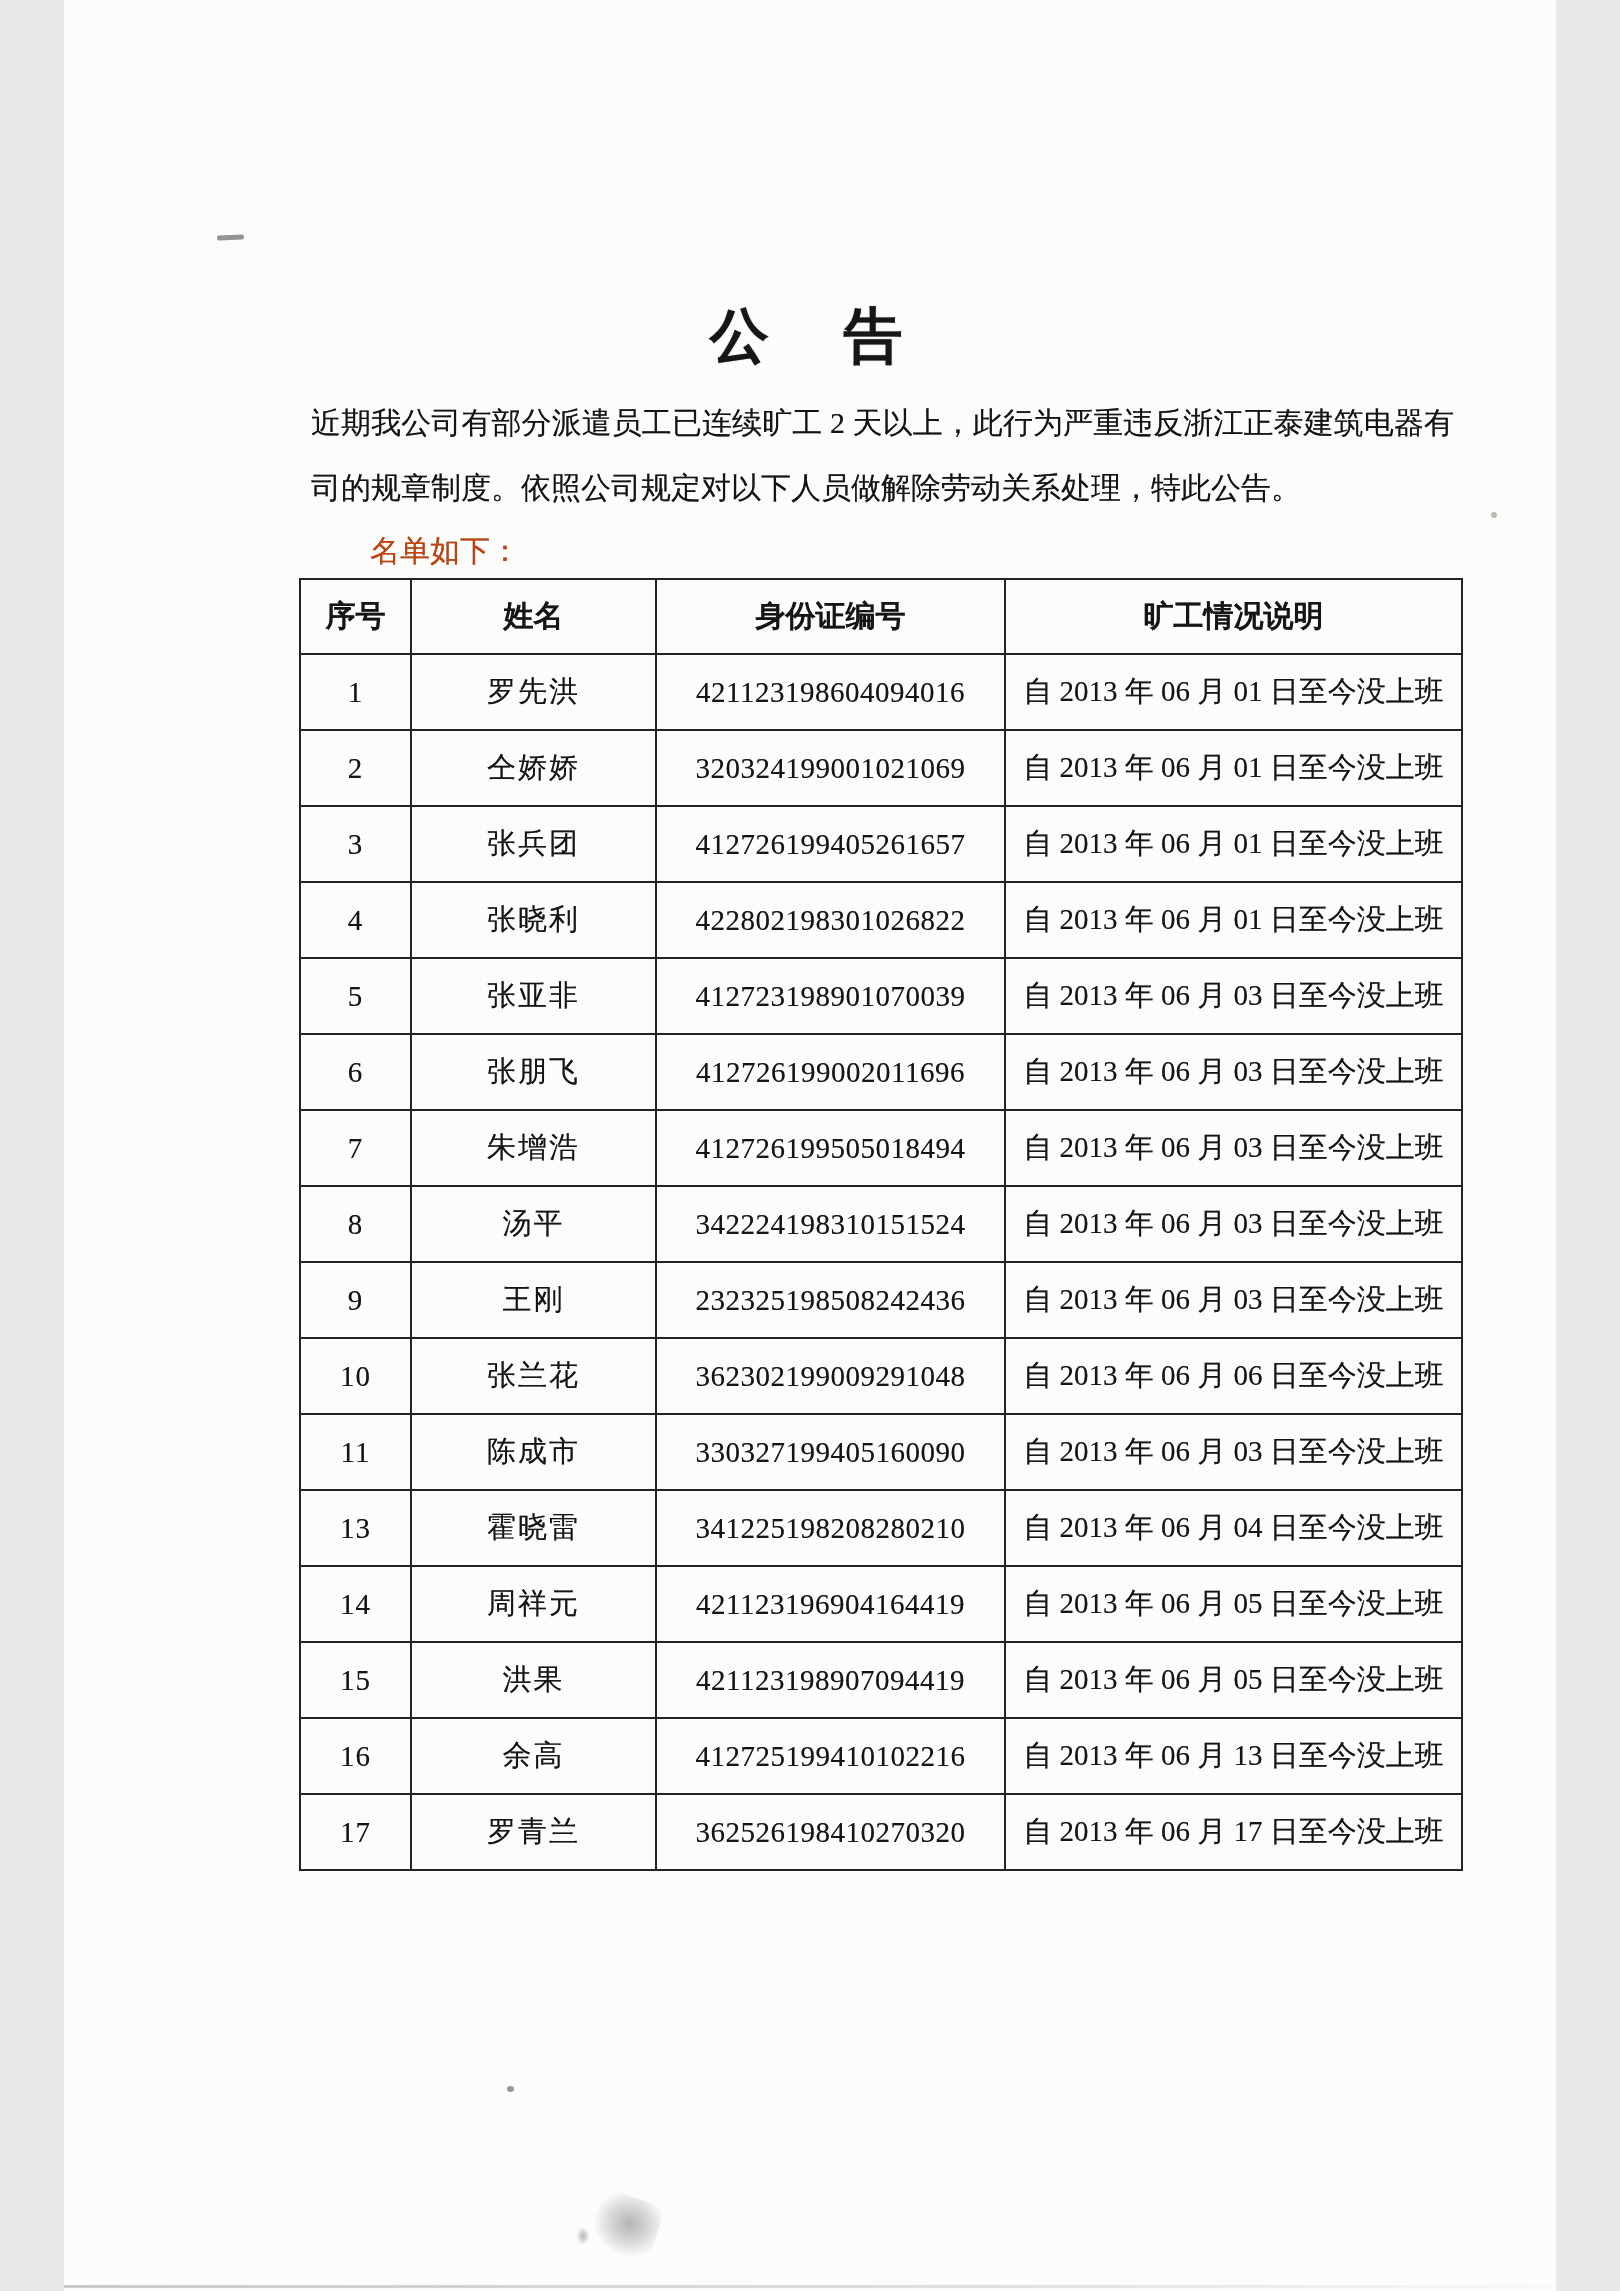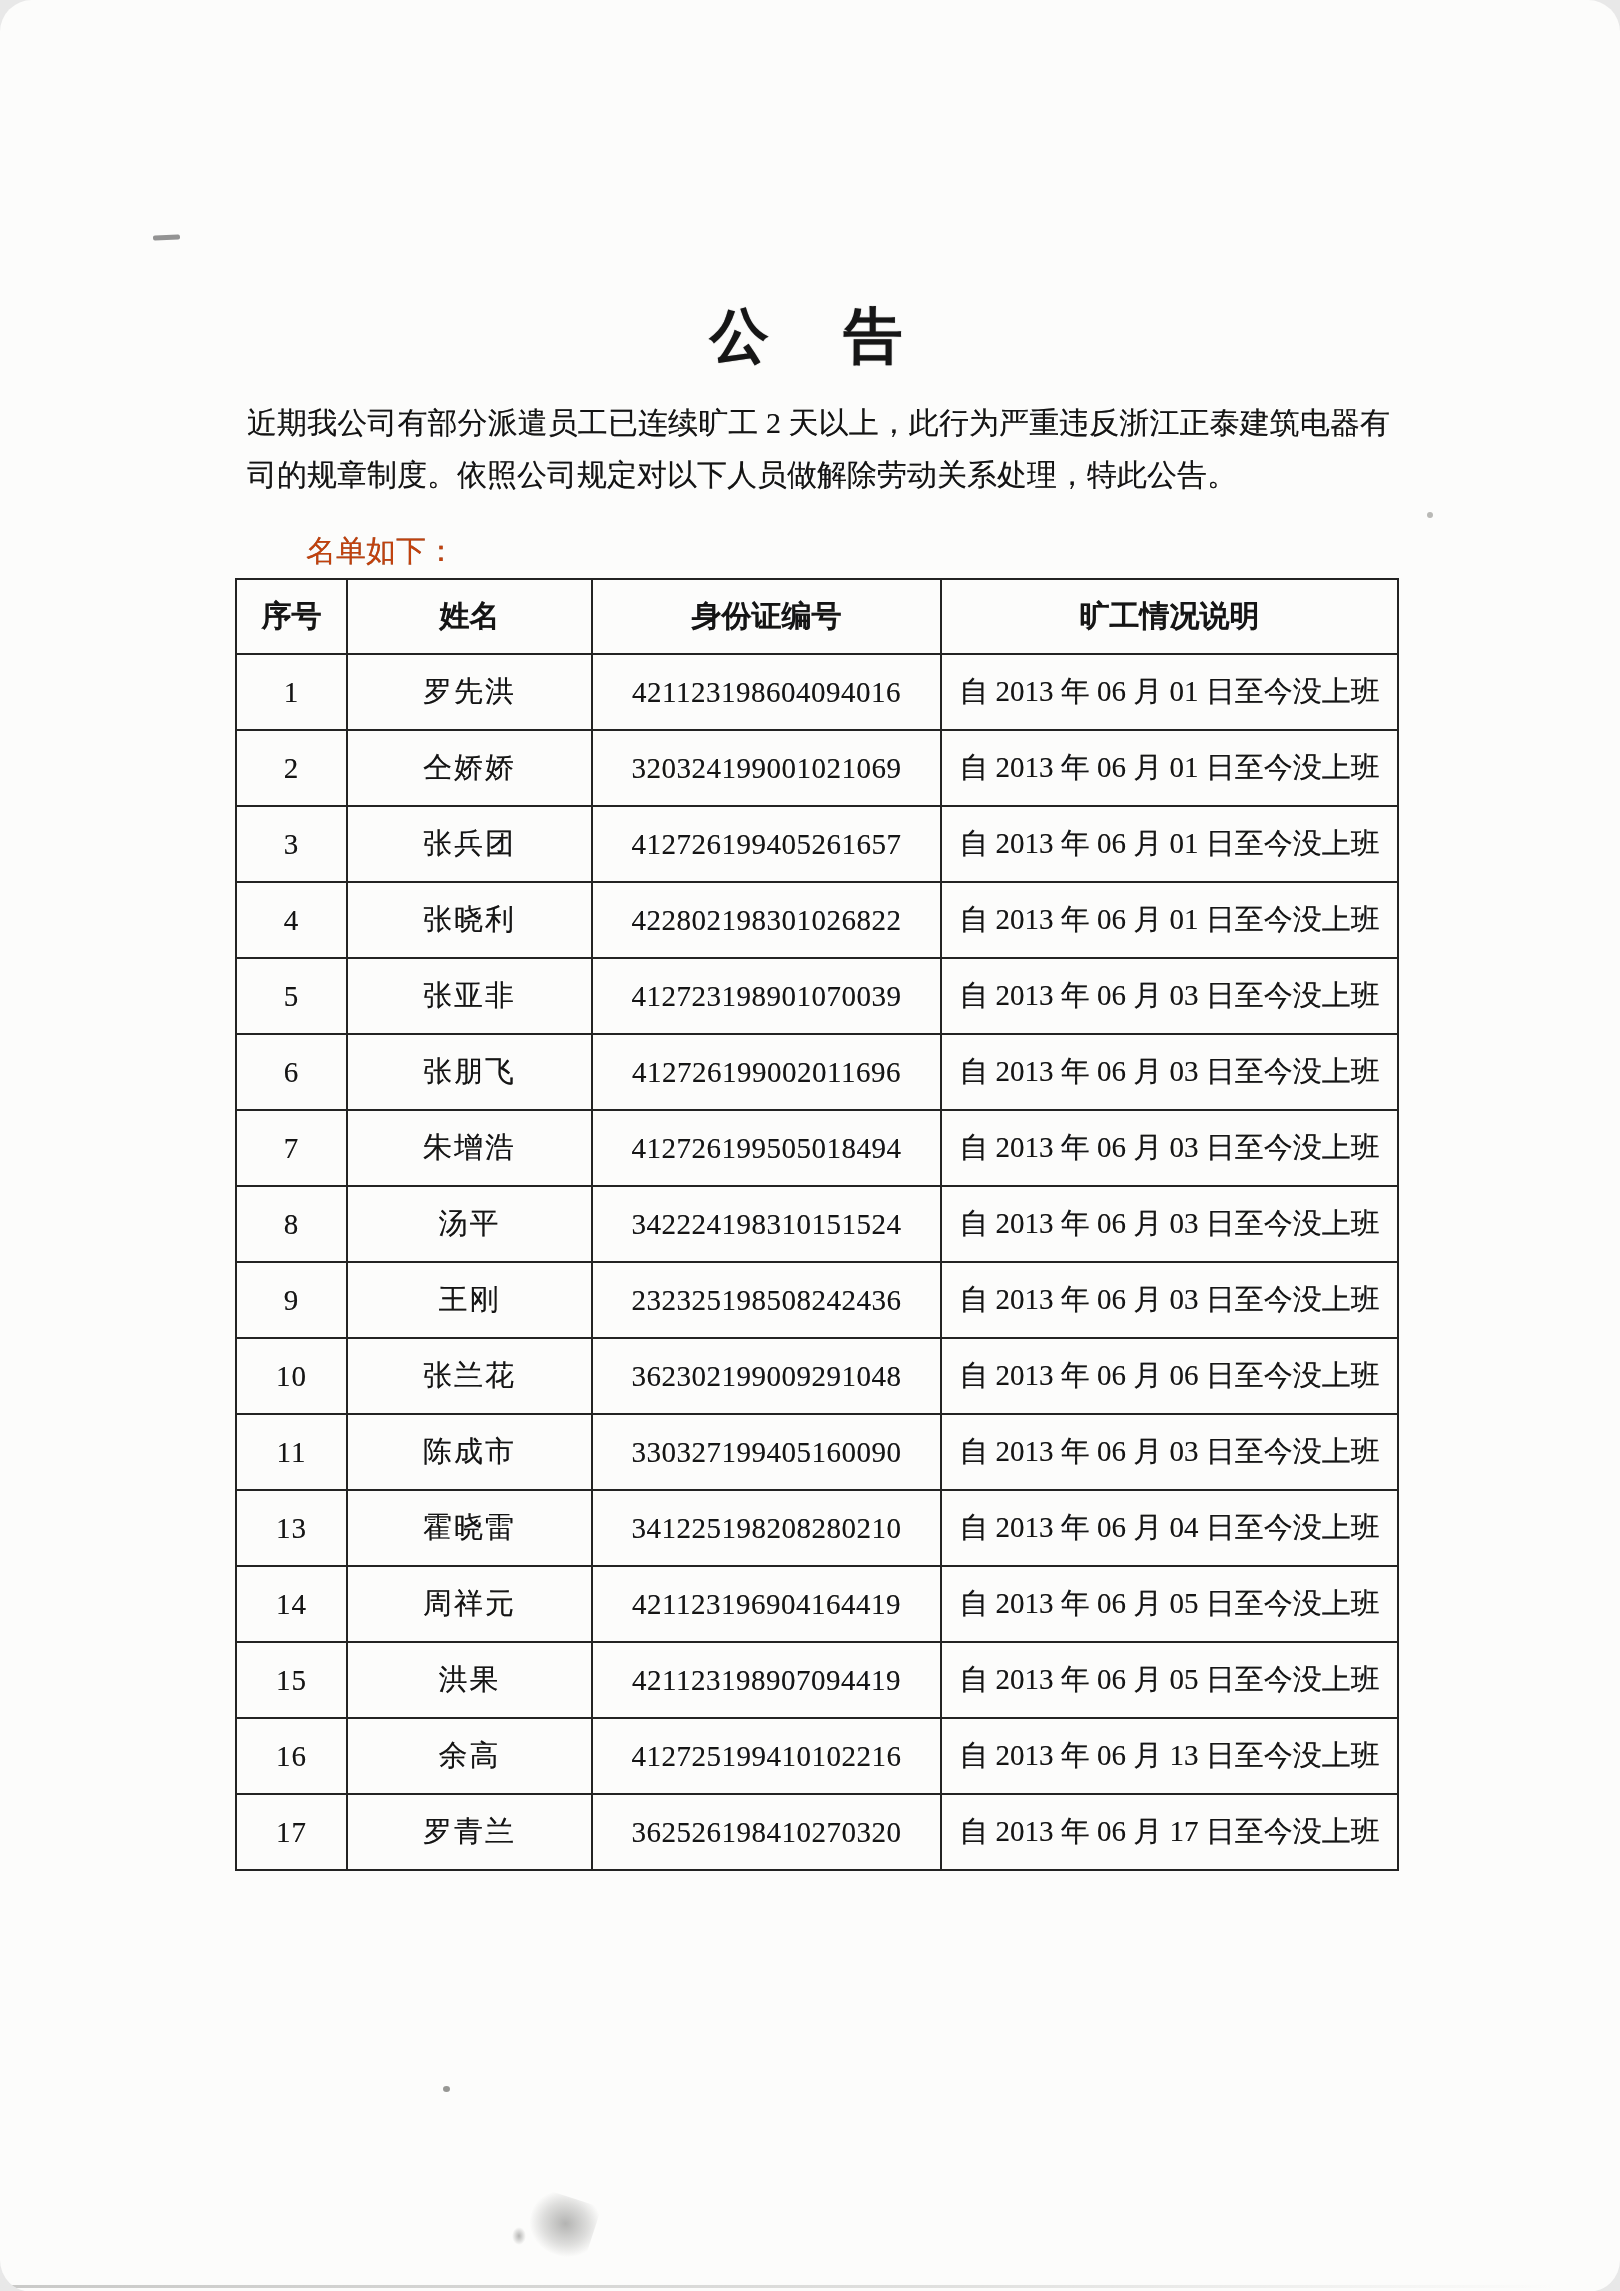--- a/index.html
+++ b/index.html
@@ -2,28 +2,27 @@
 <html><head>
 <meta charset="utf-8">
 <style>
   html, body {
     margin: 0;
     padding: 0;
     background: #e8e8e8;
   }
   .page {
     position: relative;
-    width: 1620px;
+    width: 1492px;
     height: 2292px;
     margin: 0 auto;
     background: #fcfcfb;
     overflow: hidden;
     font-family: "Liberation Serif", "DejaVu Serif", serif;
     color: #1a1a1a;
-    border-radius: 32px;
   }
   .title {
     position: absolute;
     top: 257px;
     left: 0;
     width: 100%;
     text-align: center;
     font-size: 59px;
     font-weight: 700;
     letter-spacing: 7.8px;
@@ -42,21 +41,21 @@
   .para-line.line1 {
     top: 400px;
     width: 1143px;
     white-space: normal;
     text-align: justify;
     text-align-last: justify;
     line-height: 45px;
     height: 45px;
     overflow: hidden;
   }
-  .para-line.line2 { top: 455px; }
+  .para-line.line2 { top: 468px; }
   .list-label {
     position: absolute;
     left: 306px;
     top: 531px;
     font-size: 30px;
     color: #c2410c;
     text-shadow: 0 0 0.6px rgba(20,20,20,0.5);
   }
   table.notice-table {
     position: absolute;

